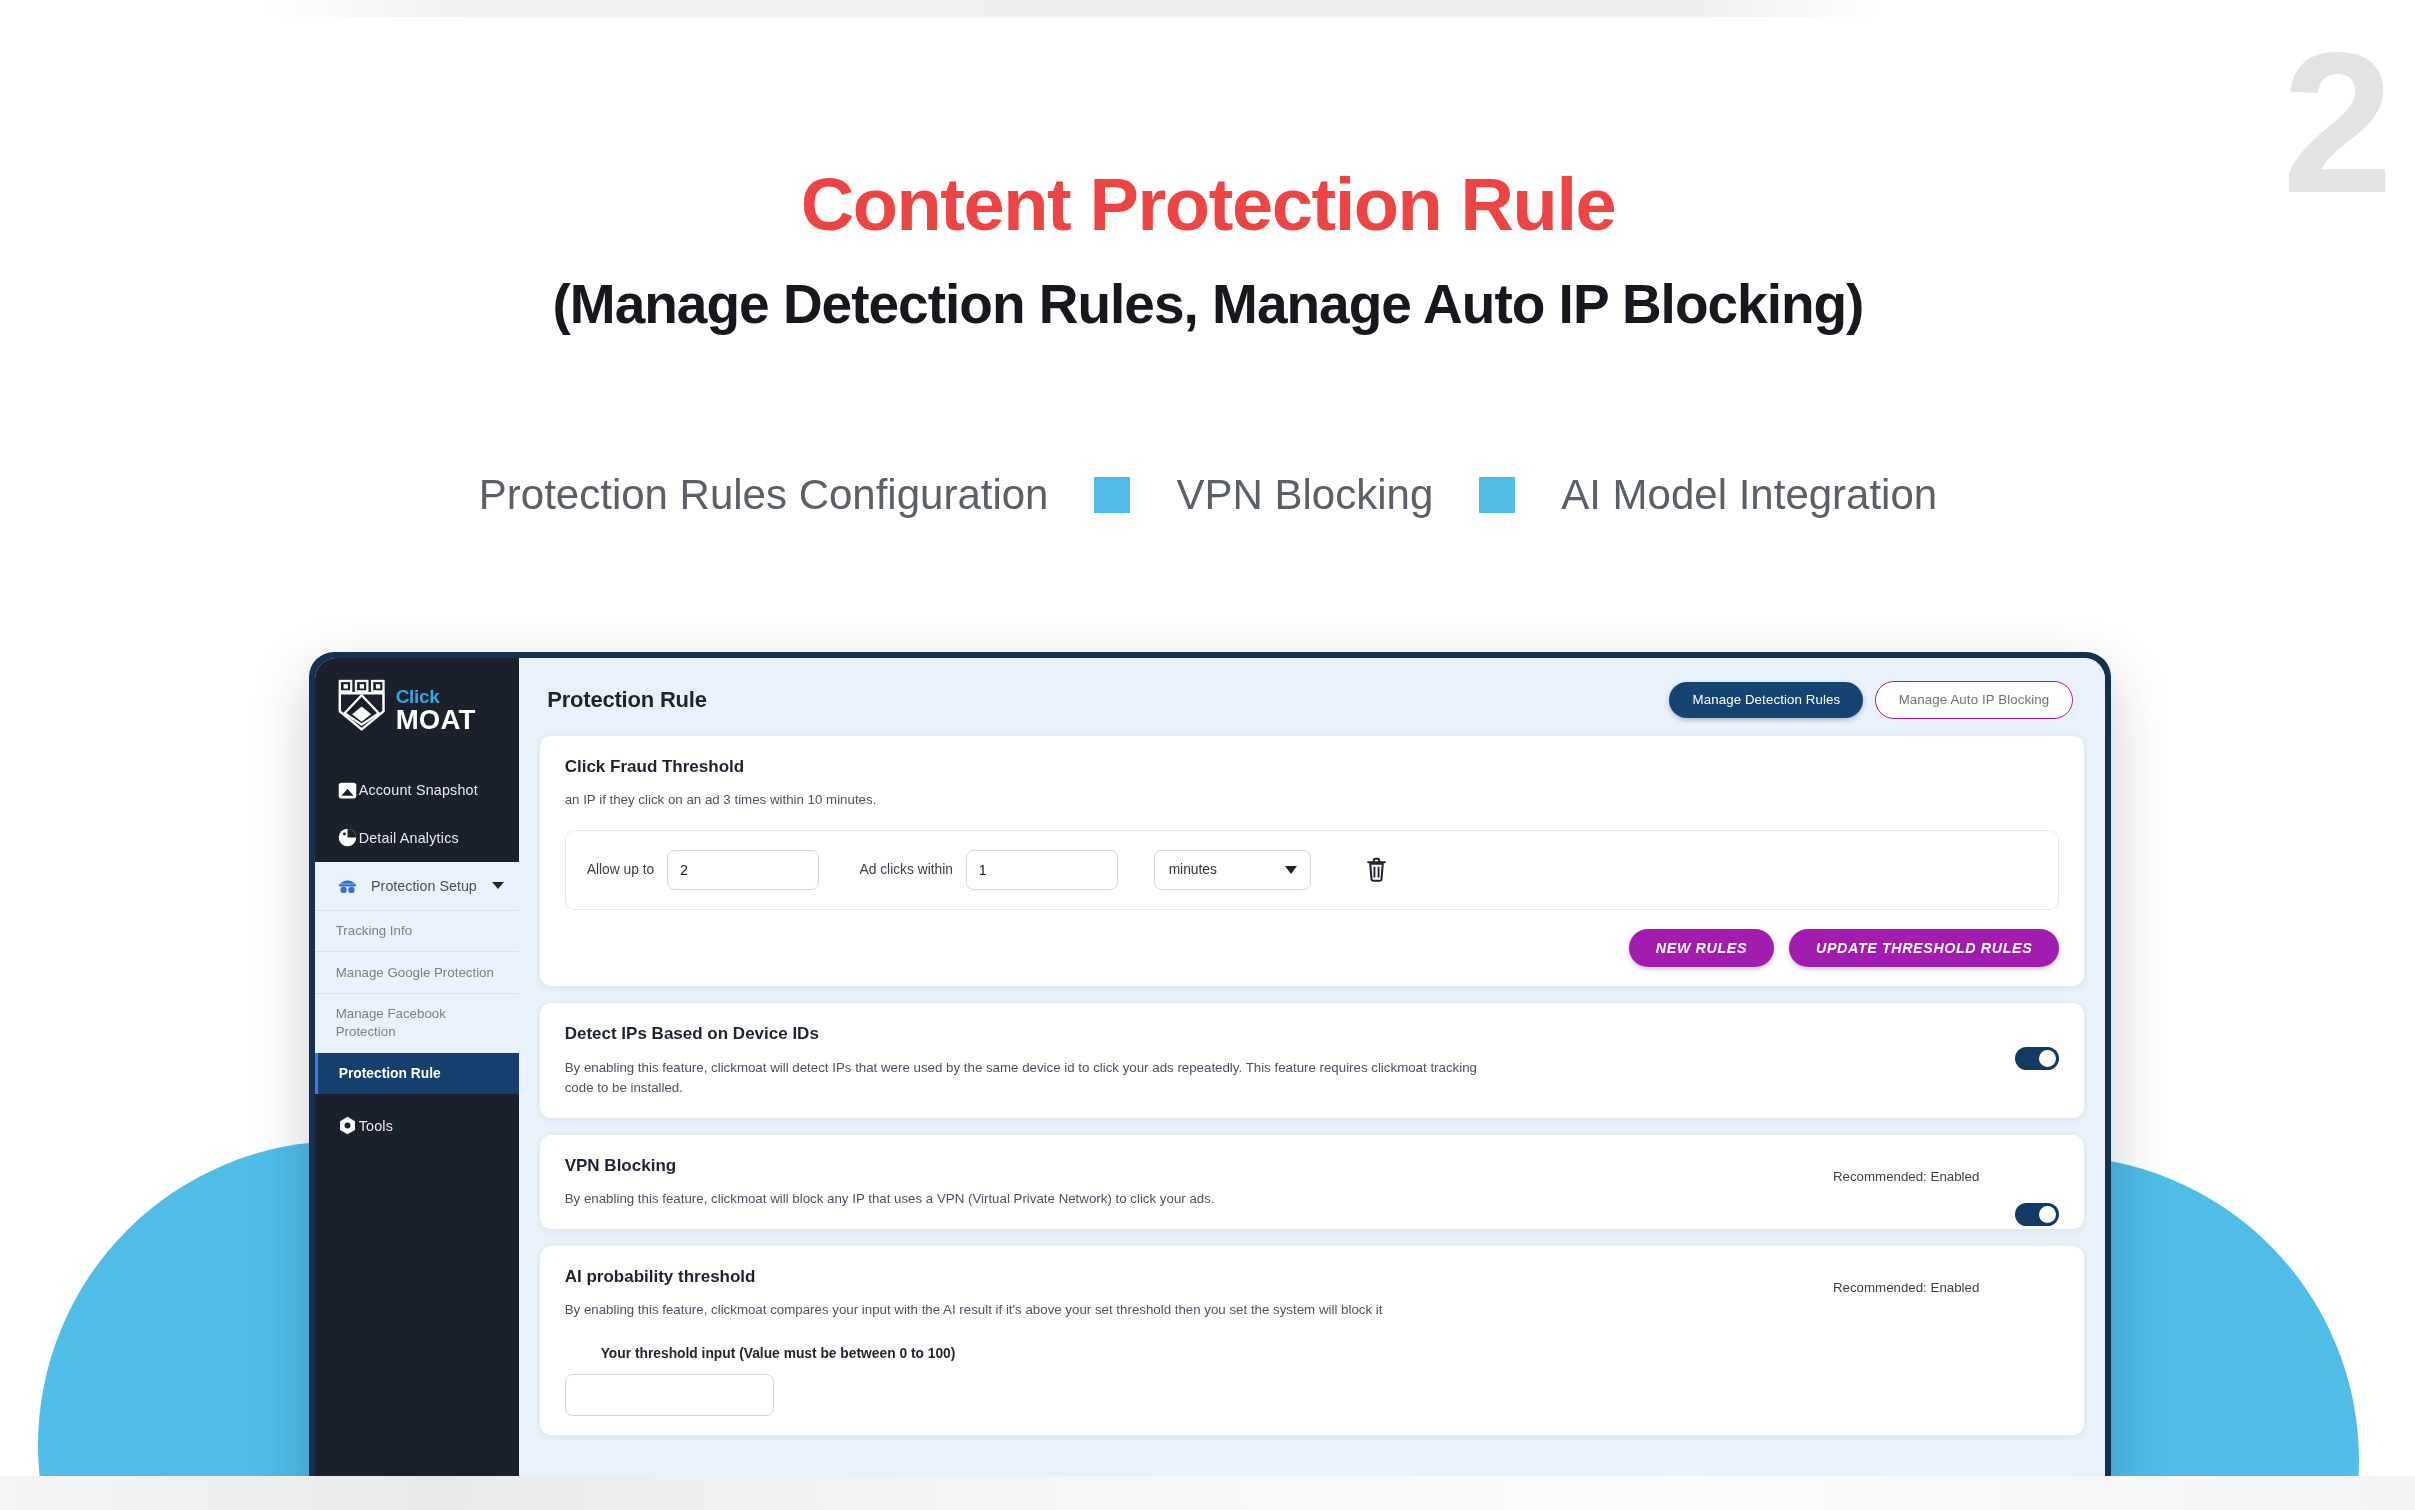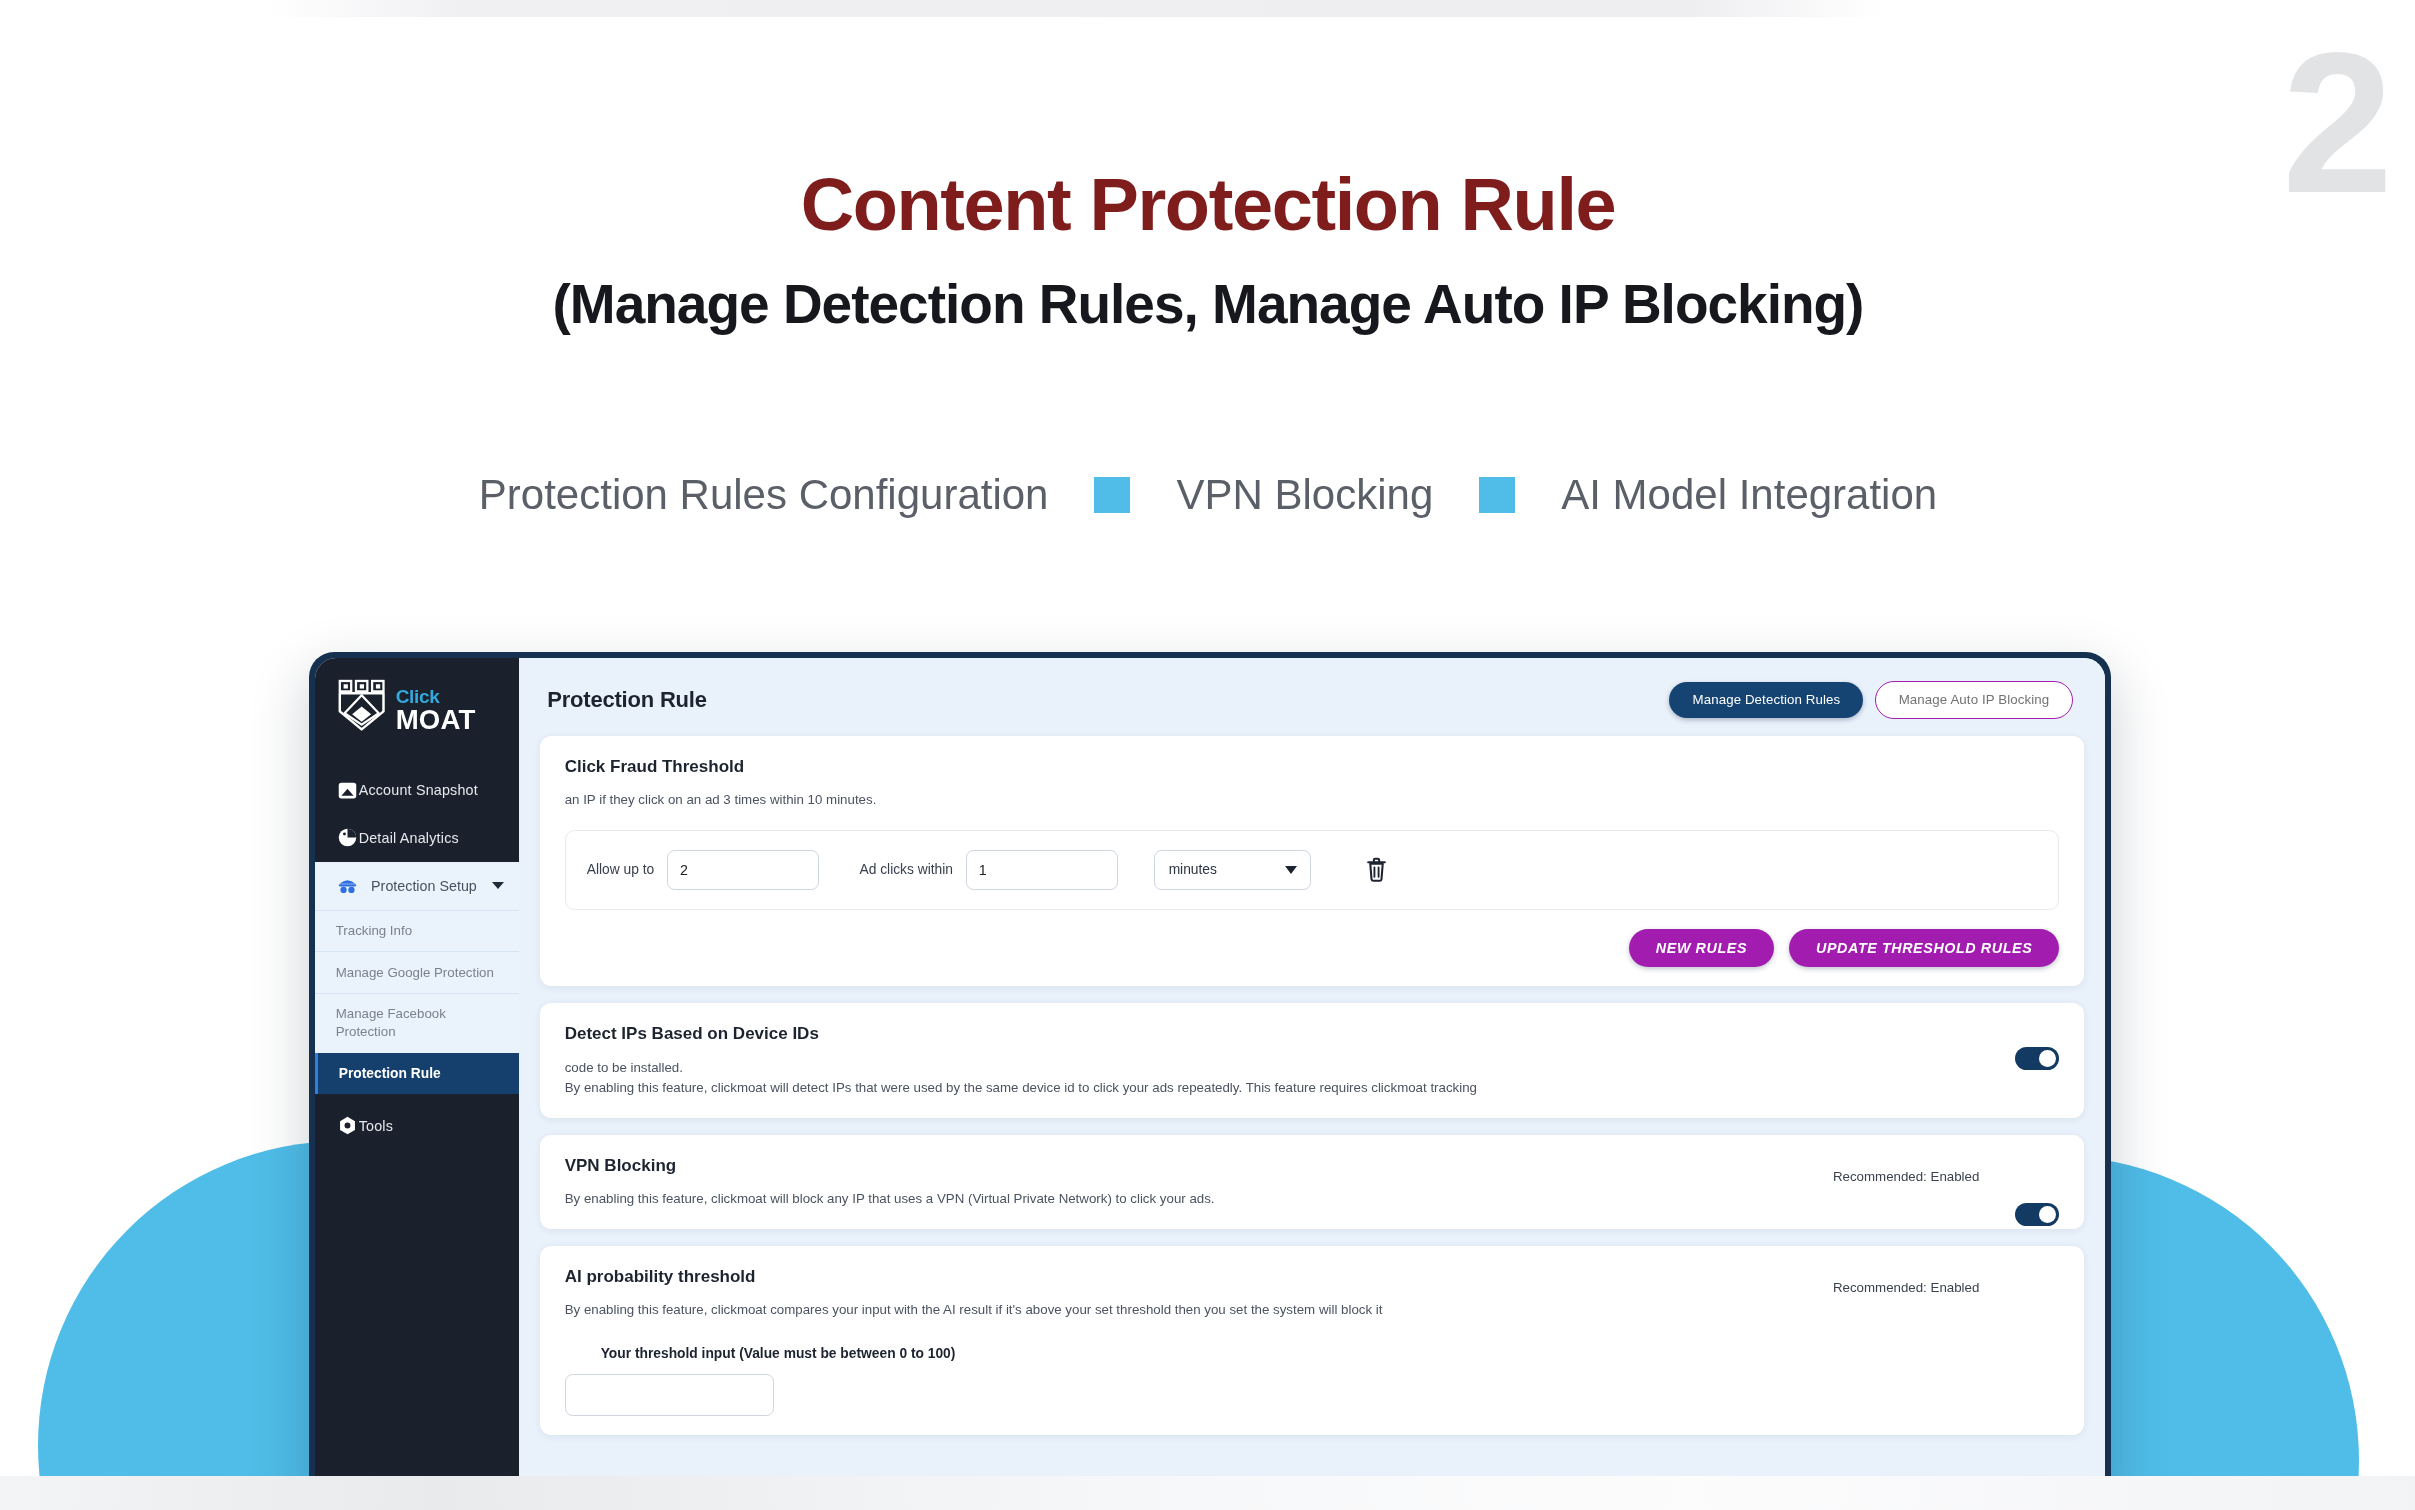--- a/index.html
+++ b/index.html
@@ -28,21 +28,21 @@
     position: absolute; top: 23px; right: 28.5px;
     font-size: 200px; font-weight: 700; line-height: 1;
     color: #e2e3e5; letter-spacing: -5.7px;
     font-family: "Liberation Sans", sans-serif;
     user-select: none;
   }
 
   
   .heading-wrap { position: absolute; top: 162px; left: 0; width: 2416px; text-align: center; }
   .h-title {
-    font-size: 74px; font-weight: 700; color: #7f1d1d; letter-spacing: -1.4px;
+    font-size: 74px; font-weight: 700; color: #ef4444; letter-spacing: -1.4px;
   }
   .h-sub {
     margin-top: 25px;
     font-size: 55px; font-weight: 700; color: #16181d; letter-spacing: -1px;
   }
 
   
   .feature-row {
     position: absolute; top: 471px; left: 0; width: 2416px;
     display: flex; align-items: center; justify-content: center; gap: 0;
@@ -327,22 +327,22 @@
             </div>
 
             <div class="card-actions">
               <div class="btn-cap">NEW RULES</div>
               <div class="btn-cap">UPDATE THRESHOLD RULES</div>
             </div>
           </div>
 
           <div class="card">
             <div class="card-title">Detect IPs Based on Device IDs</div>
+            <div class="card-desc">By enabling this feature, clickmoat will detect IPs that were used by the same device id to click your ads repeatedly. This feature requires clickmoat tracking</div>
             <div class="card-desc">code to be installed.</div>
-            <div class="card-desc">By enabling this feature, clickmoat will detect IPs that were used by the same device id to click your ads repeatedly. This feature requires clickmoat tracking</div>
             <div class="toggle toggle-abs">
                 <span class="knob"></span>
               </div>
           </div>
 
           <div class="card">
             <div class="card-title">VPN Blocking</div>
             <div class="card-desc">By enabling this feature, clickmoat will block any IP that uses a VPN (Virtual Private Network) to click your ads.</div>
             <div class="rec-abs rec-text" style="top:34px;right:105px;">Recommended: Enabled</div>
             <div class="toggle toggle-abs" style="top:68px;">

